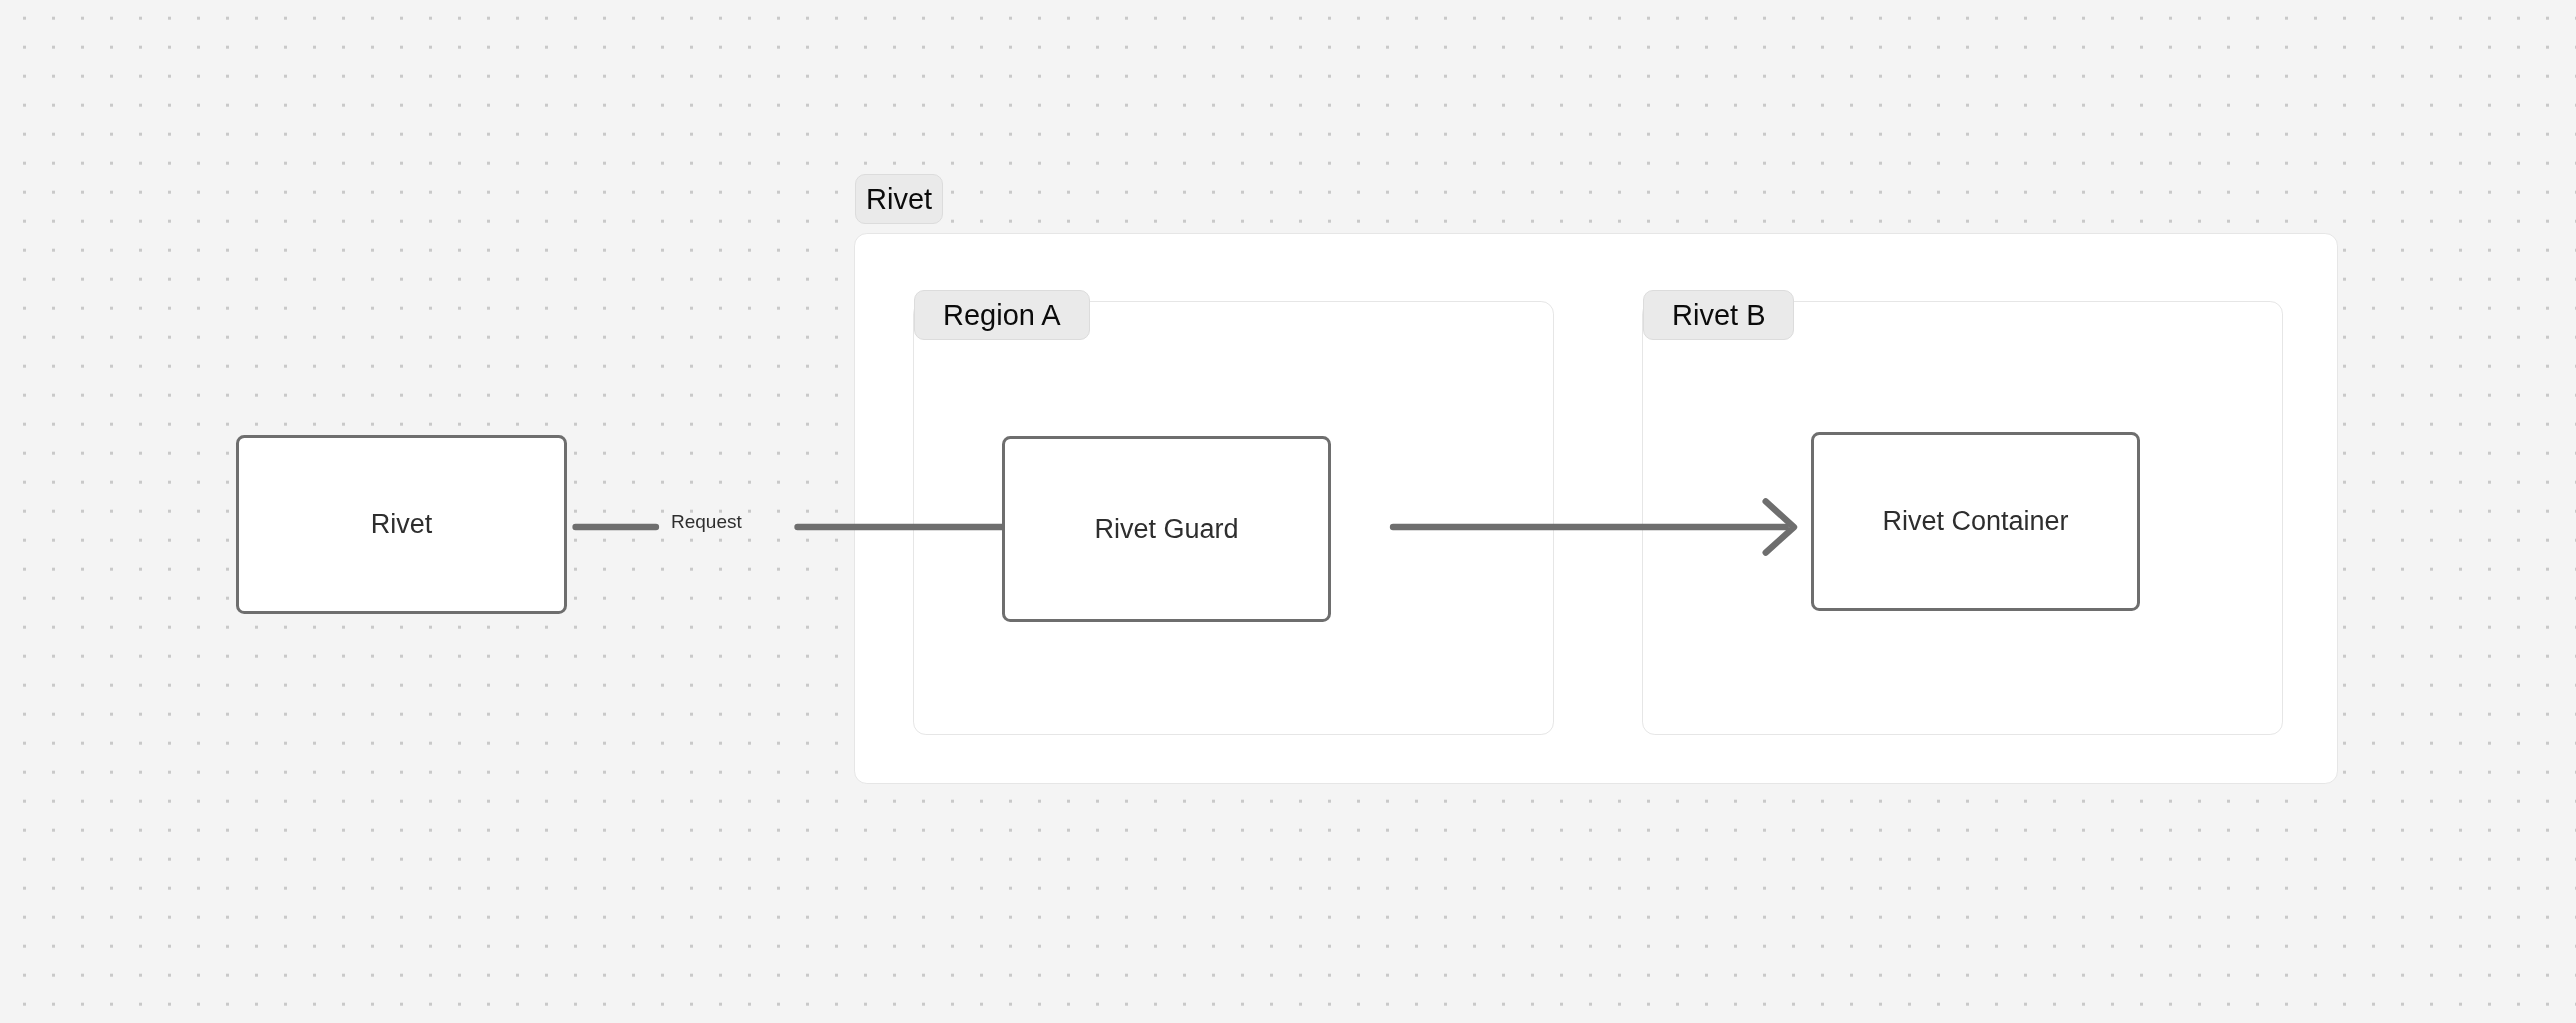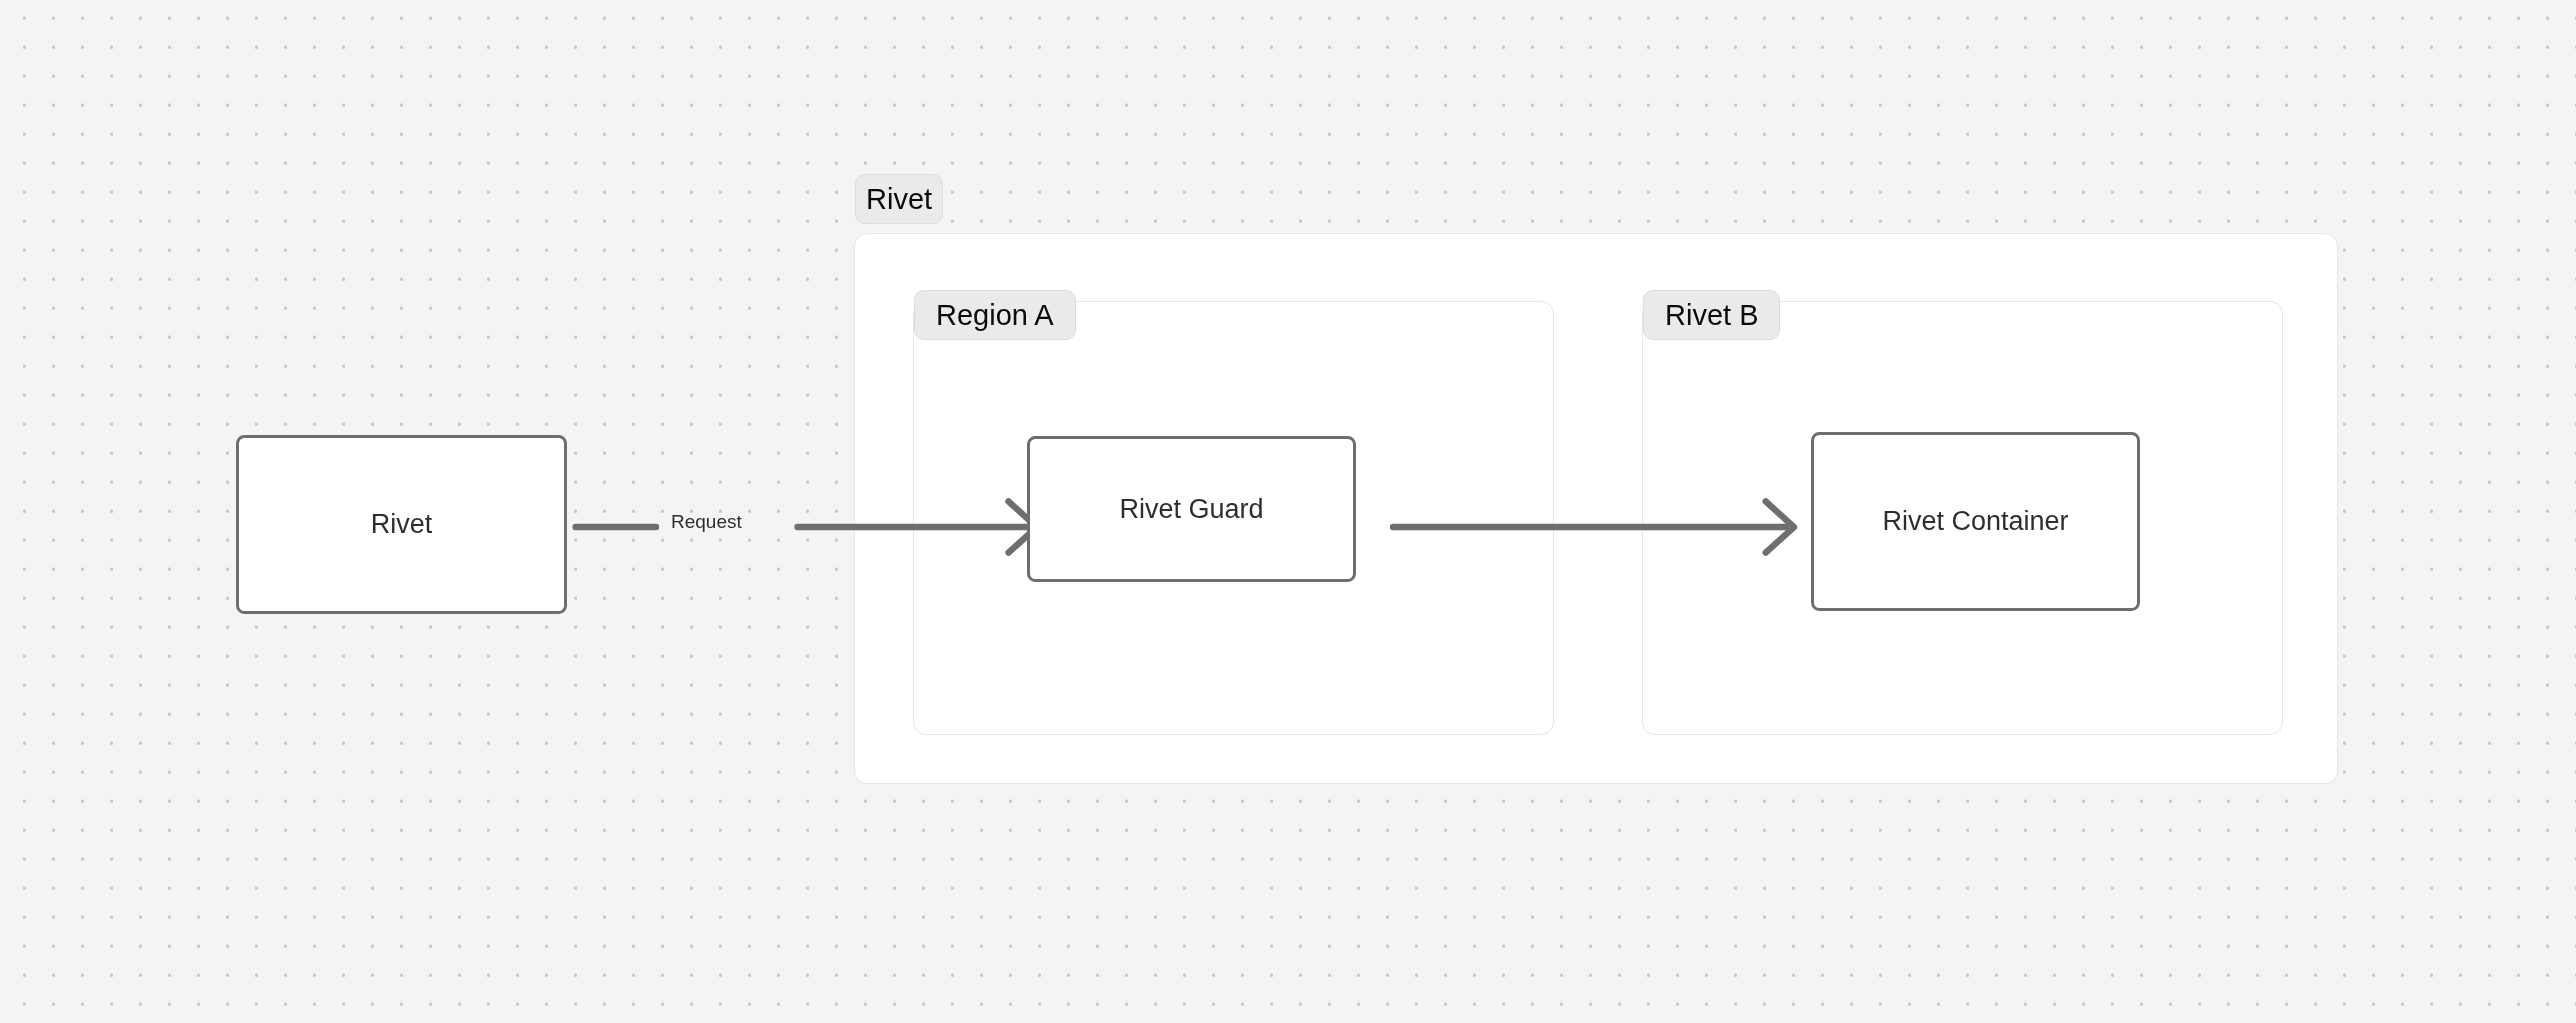--- a/index.html
+++ b/index.html
@@ -65,21 +65,21 @@
     box-sizing: border-box;
   }
   #region-a-group { left: 58px;  width: 641px; }
   #region-b-group { left: 787px; width: 641px; }
 
   .region-label {
     position: absolute;
     left: 0px;
     top: -12px;
     height: 50px;
-    padding: 0 21px;
+    padding: 0 28px;
     display: flex;
     align-items: center;
     background: #eaeaea;
     border: 1.8px solid #dcdcdc;
     border-radius: 10px;
     font-size: 29px;
     color: #0b0b0b;
     box-sizing: border-box;
     white-space: nowrap;
   }
@@ -92,21 +92,21 @@
     border-radius: 8.2px;
     box-sizing: border-box;
     display: flex;
     align-items: center;
     justify-content: center;
     font-size: 27px;
     color: #2e2e2e;
     white-space: nowrap;
   }
   #node-user           { left: 236px;  top: 435px; width: 331px; height: 179px; }
-  #node-rivet-guard    { left: 1027px; top: 436px; width: 329px; height: 146px; }
+  #node-rivet-guard    { left: 1002px; top: 436px; width: 329px; height: 186px; }
   #node-rivet-container{ left: 1811px; top: 432px; width: 329px; height: 179px; }
 
   
   #edge-layer {
     position: absolute;
     left: 0; top: 0;
     width: 2576px;
     height: 1023px;
     pointer-events: none;
   }

